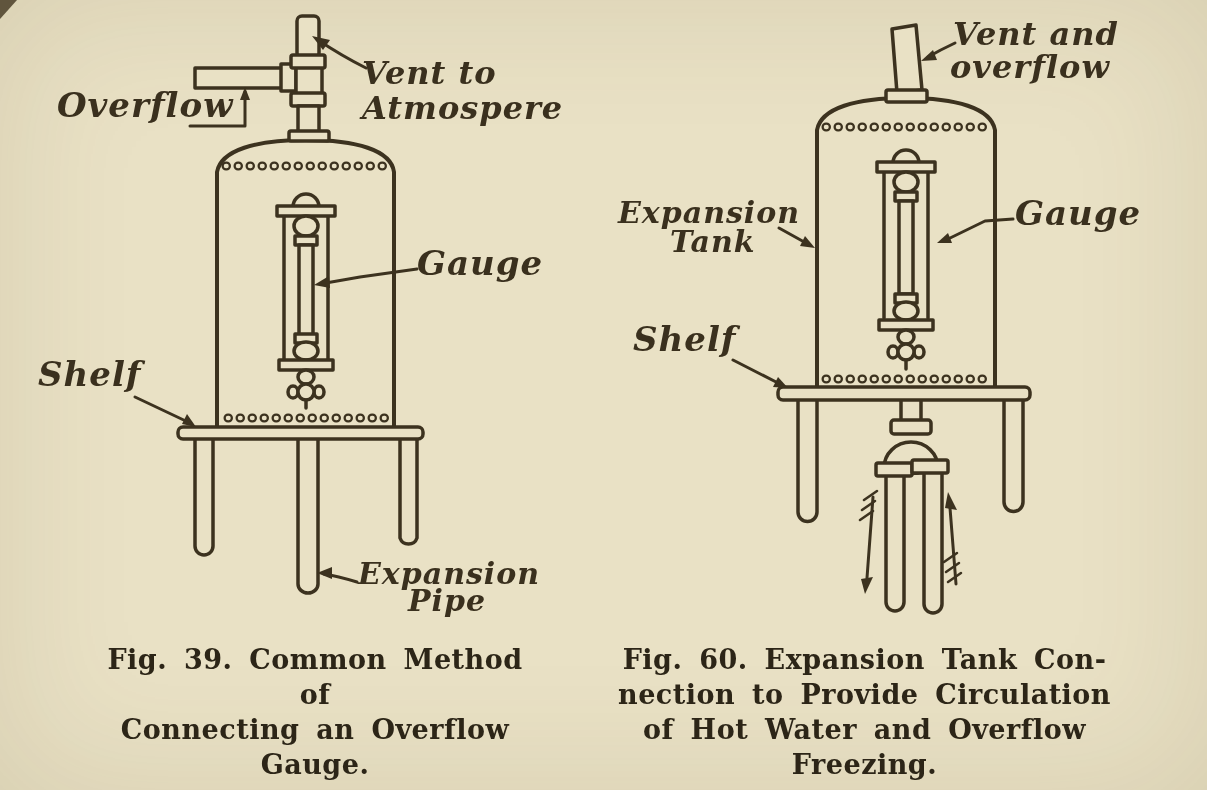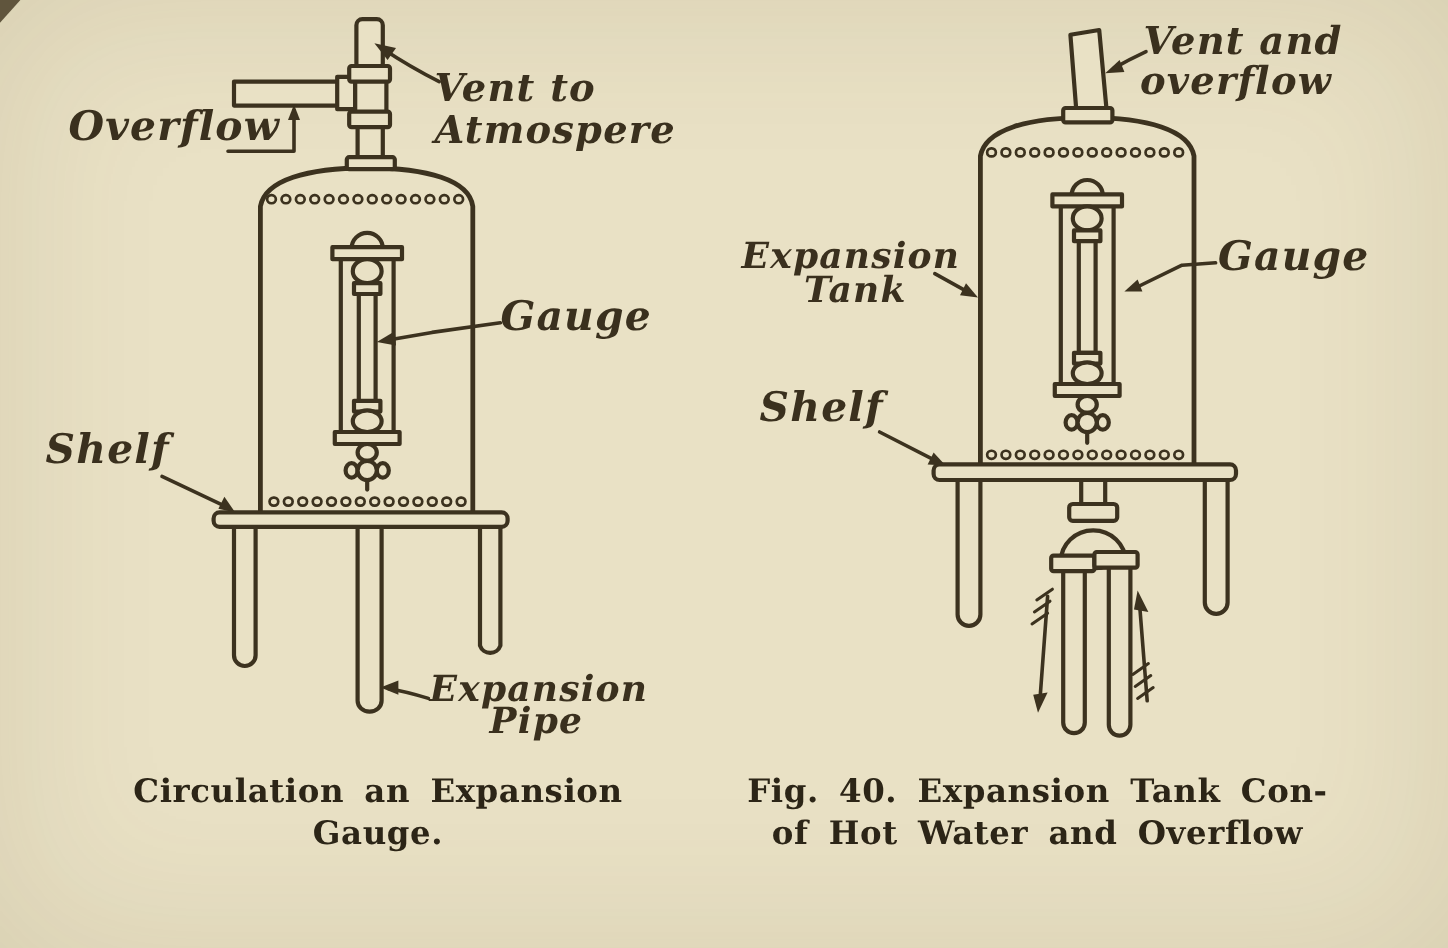--- a/index.html
+++ b/index.html
@@ -195,22 +195,25 @@
         <text class="hand" x="950" y="78" font-size="32">overflow</text>
         <text class="hand" x="618" y="223" font-size="30">Expansion</text>
         <text class="hand" x="670" y="252" font-size="30">Tank</text>
         <text class="hand" x="1015" y="225" font-size="34">Gauge</text>
         <text class="hand" x="633" y="351" font-size="34">Shelf</text>
       </g>
     </g>
   </svg>
 
   <div class="caption cap39">
-    <div>Circulation an Expansion</div>
+    <div>Fig. 39. Common Method of</div>
+    <div>Connecting an Overflow</div>
     <div>Gauge.</div>
   </div>
 
   <div class="caption cap40">
-    <div>Fig. 40. Expansion Tank Con-</div>
+    <div>Fig. 60. Expansion Tank Con-</div>
+    <div>nection to Provide Circulation</div>
     <div>of Hot Water and Overflow</div>
+    <div>Freezing.</div>
   </div>
 
 </div>
 
 </body></html>

